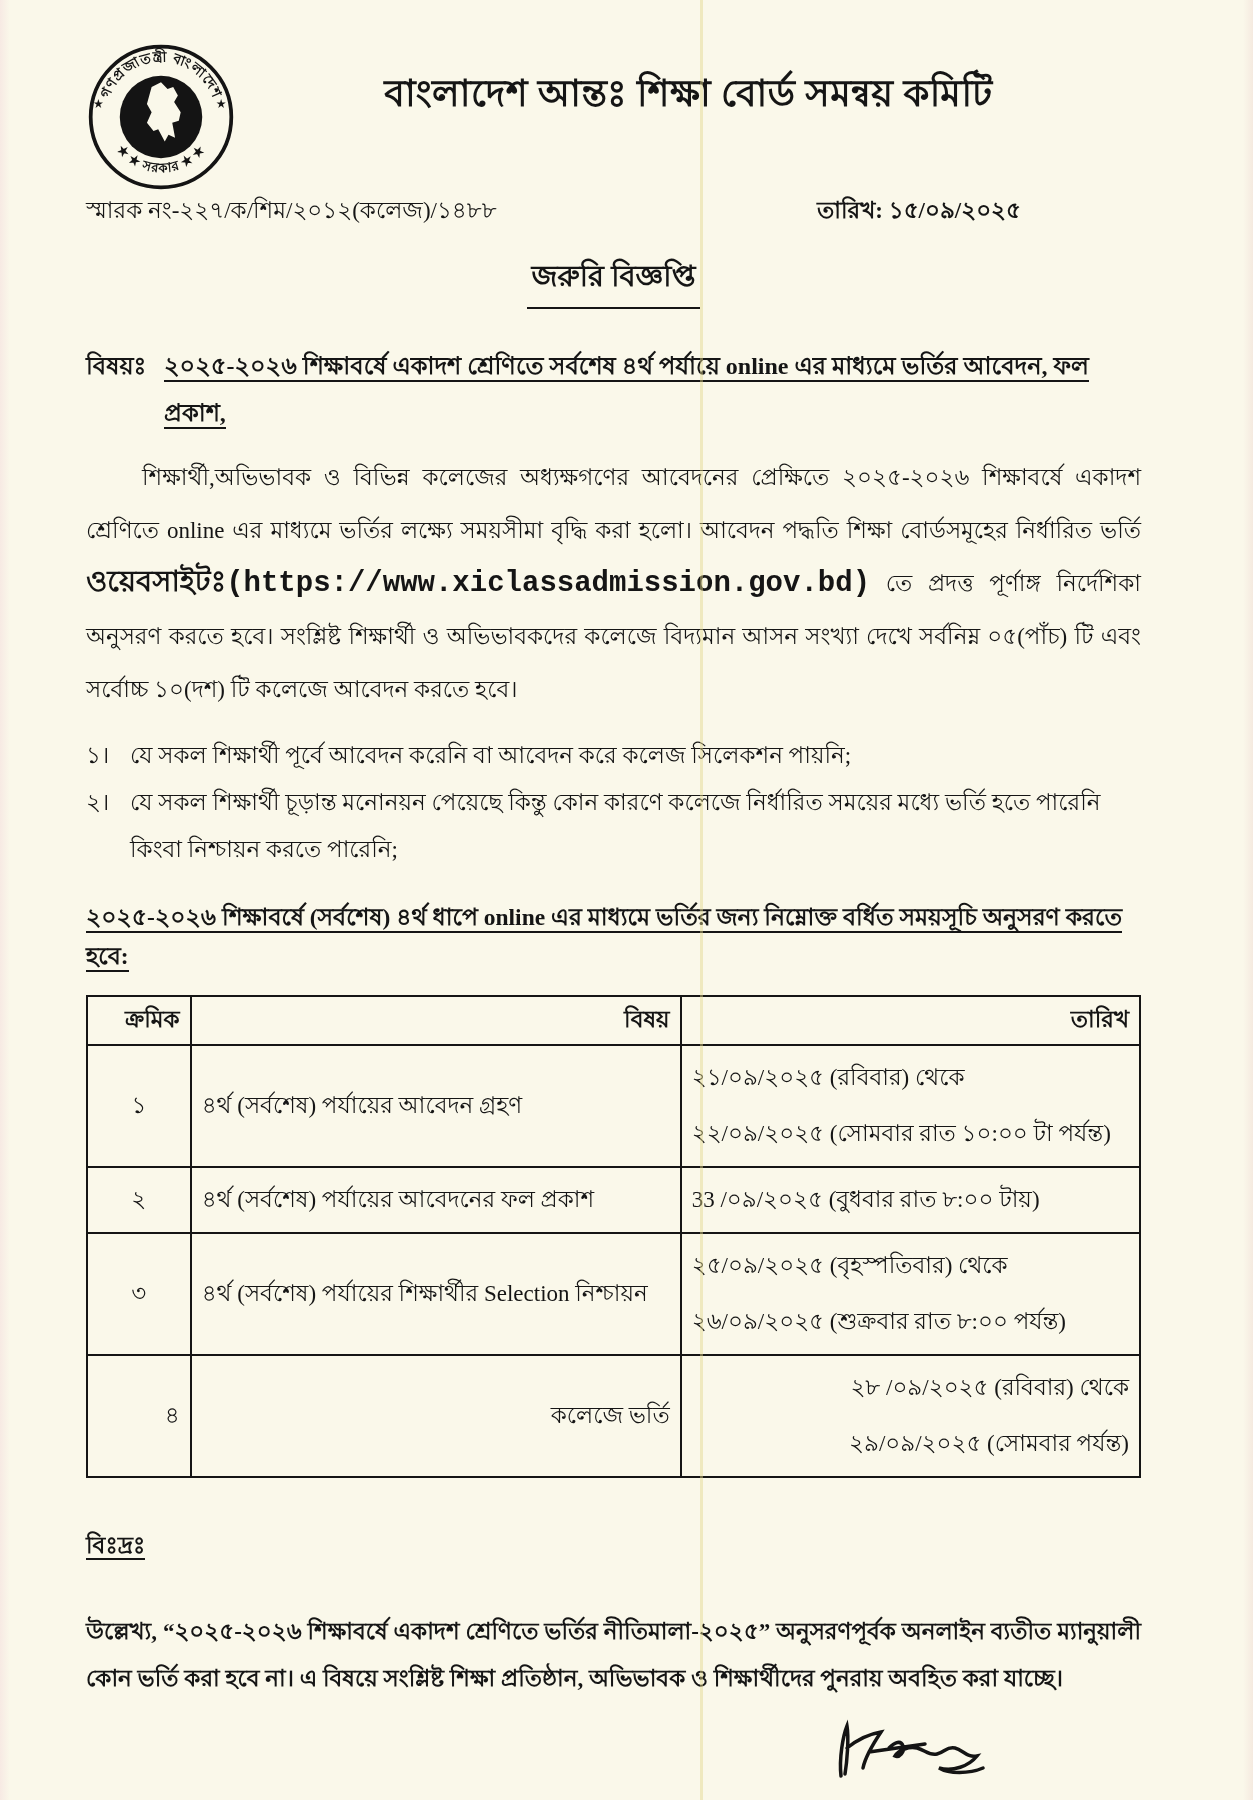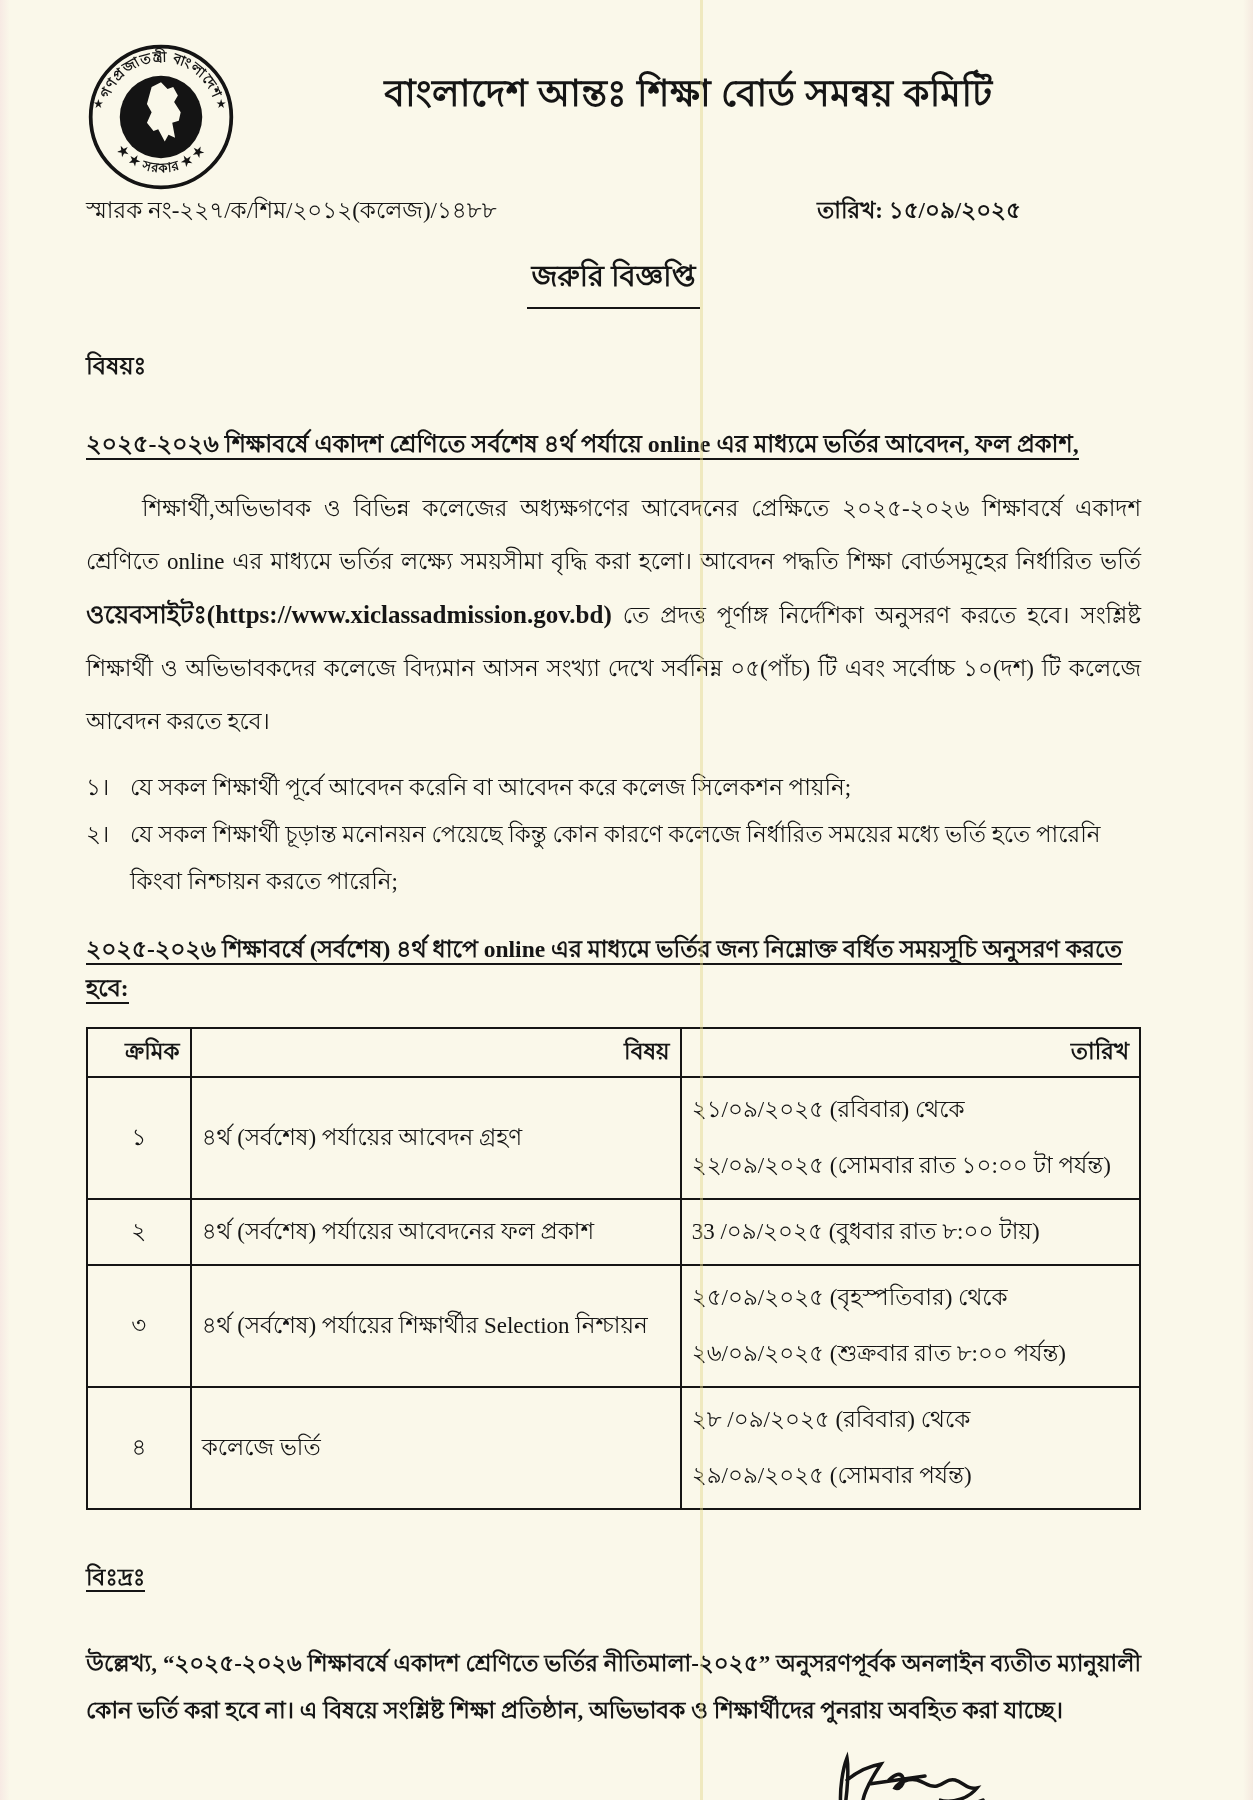--- a/index.html
+++ b/index.html
@@ -53,34 +53,34 @@
   .notice-title-wrap{text-align:center;margin-top:22px;}
   .notice-title{
     display:inline-block;
     font-size:29px;font-weight:bold;
     border-bottom:2.5px solid #151515;
     padding:0 4px 5px 4px;
   }
 
   .subject{
     display:flex;margin-top:34px;
-    font-size:24px;font-weight:bold;line-height:47px;flex-direction:column;
+    font-size:24px;font-weight:bold;line-height:47px;
   }
   .subject-label{flex:0 0 78px;}
   .subject-text{flex:1;}
   .u{border-bottom:2px solid #151515;padding-bottom:1px;}
 
   .body-para{
     margin-top:14px;
     font-size:23px;
     line-height:53px;
     text-align:justify;
     text-indent:56px;
   }
-  .body-para .bold-url{font-weight:bold;font-size:25px;font-family:Liberation Serif, serif;margin-top:48px;}
+  .body-para .bold-url{font-weight:bold;font-size:29px;font-family:Liberation Mono, monospace;margin-top:48px;}
 
   .section-heading{
     margin-top:26px;
     font-size:23.5px;font-weight:bold;
   }
   .list{
     margin-top:16px;
     font-size:23px;
     line-height:47px;
   }
@@ -98,21 +98,21 @@
     border:2.5px solid #151515;
     padding:4px 10px;
     vertical-align:middle;
   }
   table.schedule th{font-weight:bold;text-align:right;height:36px;padding-left:37px;}
   td.serial{text-align:center;width:9%;}
   td.subj{width:47%;padding-left:16px;}
   td.dates{width:44%;padding-left:26px;}
   .date-line{line-height:44px;padding:6px 0;}
   tr.r1 td{height:92px;border-radius:9px;} tr.r2 td{height:48px;}
-  tr.r3 td{height:94px;} tr.r4 td{height:86px;}
+  tr.r3 td{height:94px;} tr.r4 td{height:86px;text-align:right;}
 
   .note{
     display:flex;
     margin-top:44px;
     font-size:23px;font-weight:bold;
     line-height:47px;
     flex-direction:column;
   }
   .note-label-wrap{flex:0 0 86px;}
   .note-label{border-bottom:2px solid #151515;}

